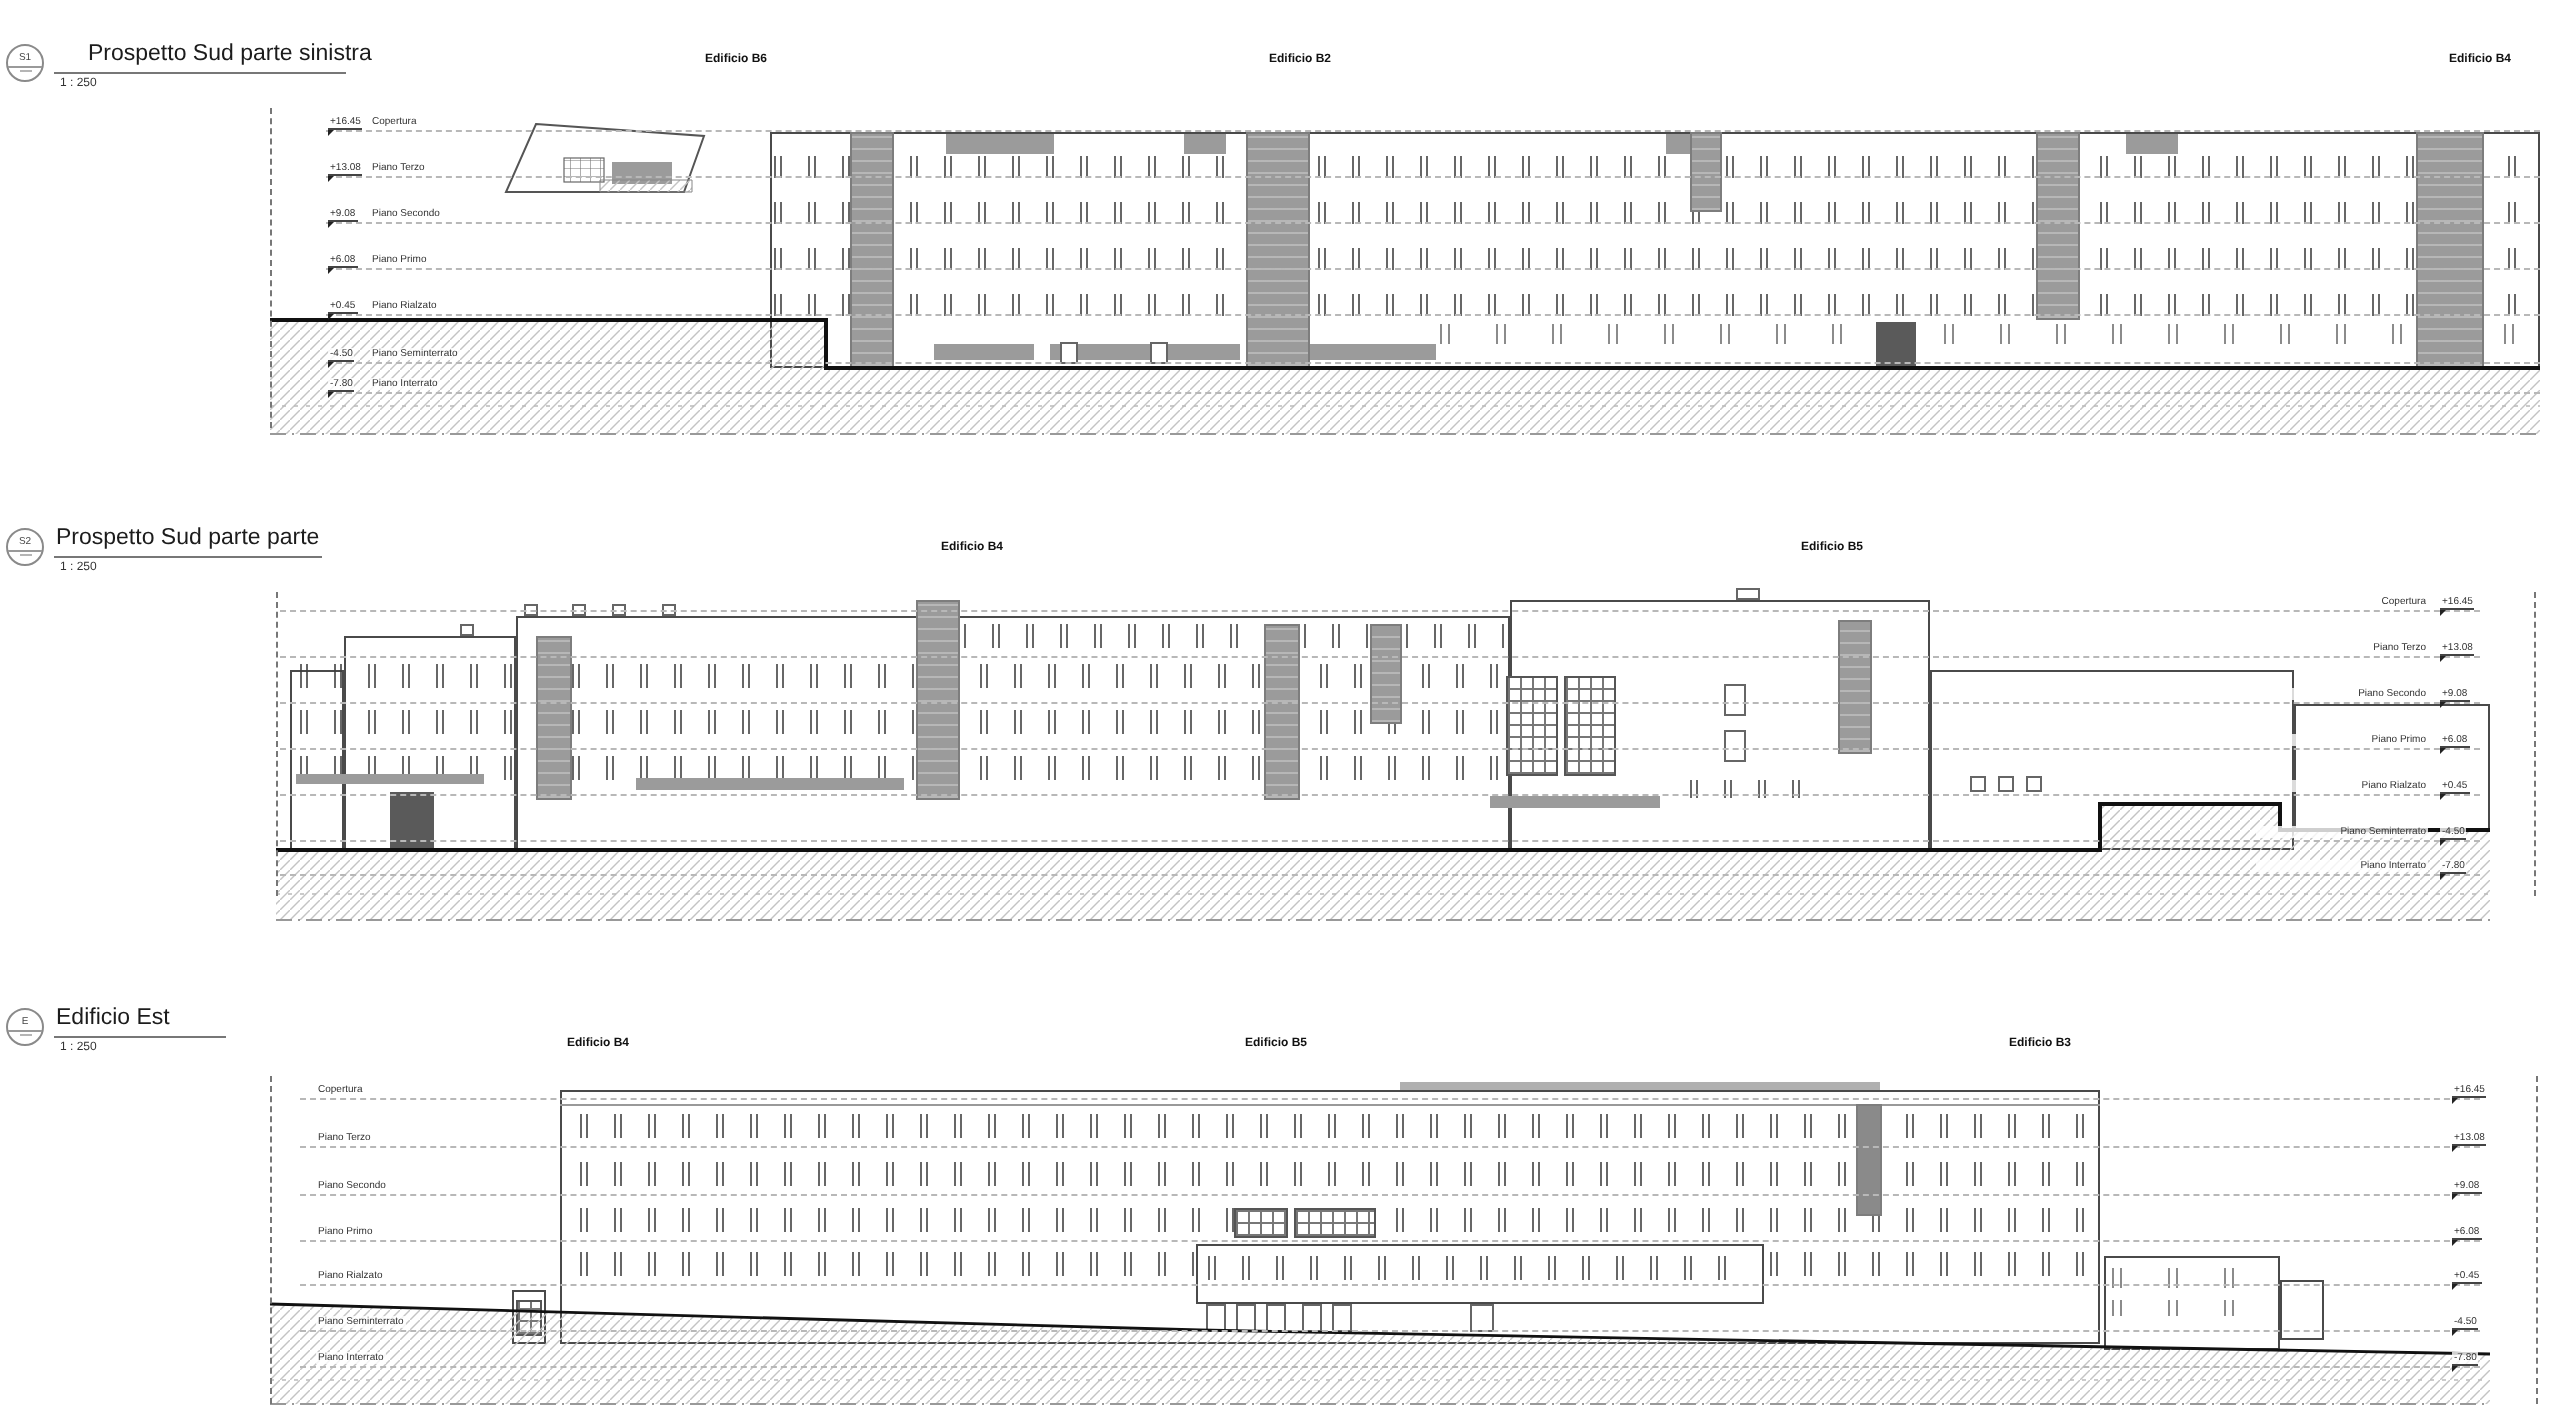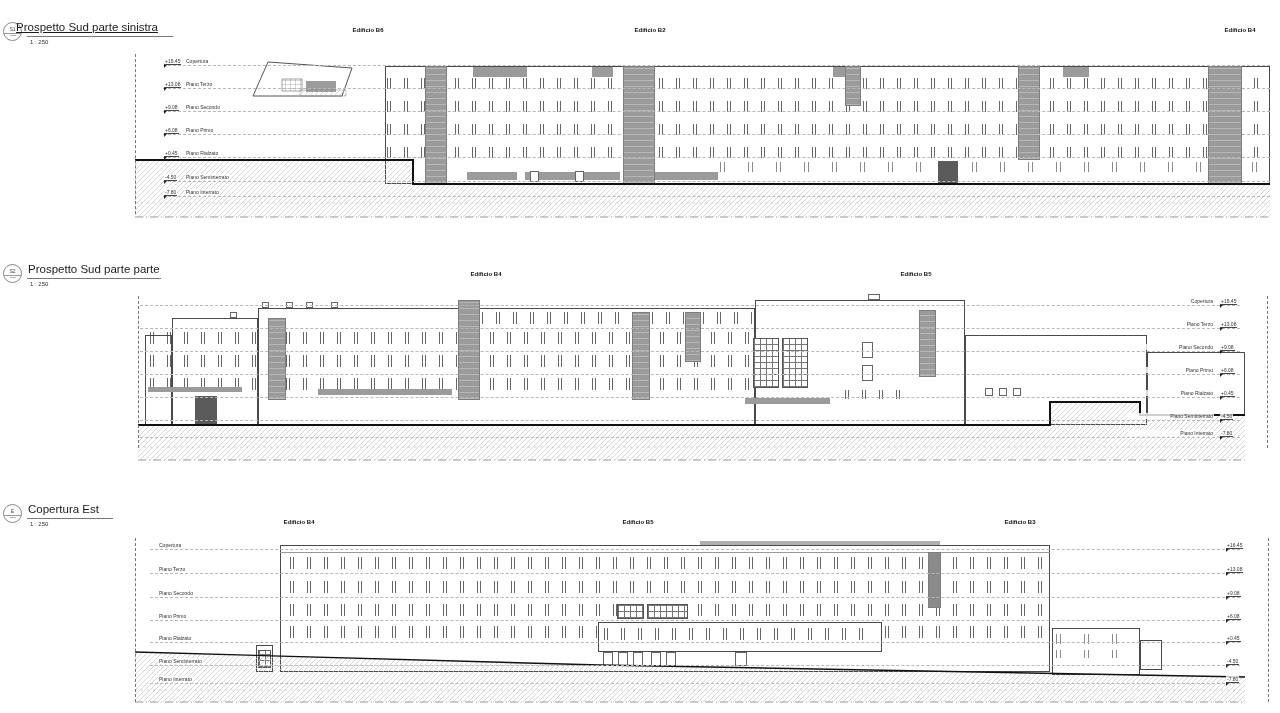--- a/index.html
+++ b/index.html
@@ -63,21 +63,21 @@
     <rect x="282" y="79" width="20" height="12" fill="url(#gpat)" stroke="#666" stroke-width="0.6"></rect>
     <rect x="306" y="81" width="30" height="11" fill="#9b9b9b"></rect>
     <polygon points="300,90 346,90 346,96 300,96" fill="url(#hpU)" stroke="#888" stroke-width="0.5"></polygon>
   </svg>
 
   <div class="marker" style="left:3px;top:22px;">
     <span>S1</span>
     <div class="mline"></div>
     <div class="msub"></div>
   </div>
-  <div class="ptitle" style="left:16px;top:21px;text-decoration:underline;">Prospetto Sud parte sinistra</div>
+  <div class="ptitle" style="left:44px;top:21px;">Prospetto Sud parte sinistra</div>
   <div class="tline" style="left:27px;top:36px;width:146px;"></div>
   <div class="pscale" style="left:30px;top:39px;">1 : 250</div>
 
   <div class="bl" style="left:368px;top:27px;">Edificio B6</div>
   <div class="bl" style="left:650px;top:27px;">Edificio B2</div>
   <div class="bl" style="left:1240px;top:27px;">Edificio B4</div>
 
   <div class="vc" style="left:135px;top:54px;height:160px;"></div>
 
   <div class="fa" style="left:385px;top:66px;width:885px;height:118px;"></div>
@@ -203,21 +203,21 @@
   <span class="fn fnr" style="left:1128px;top:413px;width:84px;">Piano Seminterrato</span>
   <span class="fv" style="left:1220px;top:413px;">-4.50</span>
   <span class="fn fnr" style="left:1128px;top:430px;width:84px;">Piano Interrato</span>
   <span class="fv" style="left:1220px;top:430px;">-7.80</span>
 
   <div class="marker" style="left:3px;top:504px;">
     <span>E</span>
     <div class="mline"></div>
     <div class="msub"></div>
   </div>
-  <div class="ptitle" style="left:28px;top:503px;">Copertura Est</div>
+  <div class="ptitle" style="left:28px;top:503px;">Edificio Est</div>
   <div class="tline" style="left:27px;top:518px;width:86px;"></div>
   <div class="pscale" style="left:30px;top:521px;">1 : 250</div>
 
   <div class="bl" style="left:299px;top:519px;">Edificio B4</div>
   <div class="bl" style="left:638px;top:519px;">Edificio B5</div>
   <div class="bl" style="left:1020px;top:519px;">Edificio B3</div>
 
   <div class="vc" style="left:135px;top:538px;height:164px;"></div>
   <div class="vc" style="left:1268px;top:538px;height:164px;"></div>
 

